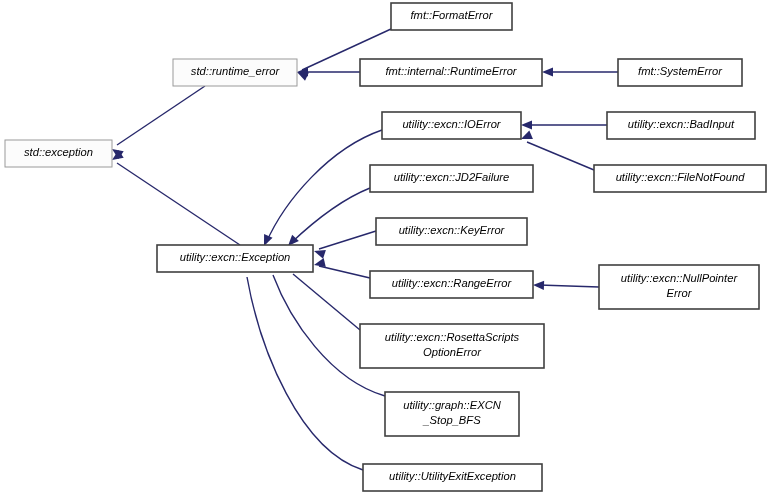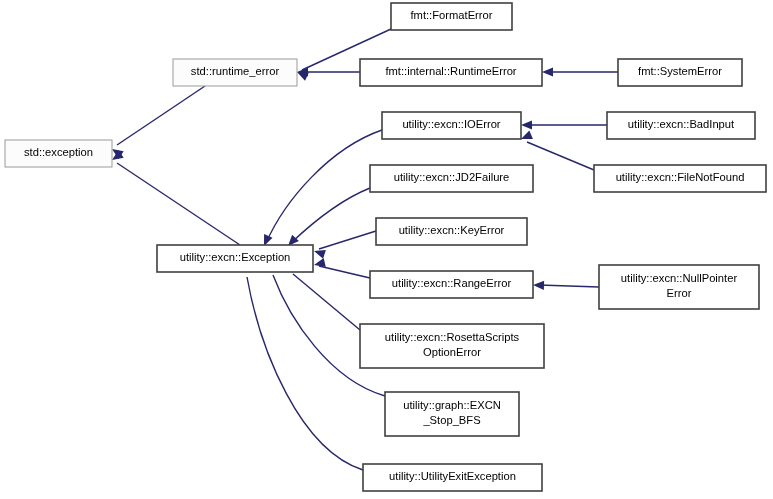--- a/index.html
+++ b/index.html
@@ -11,20 +11,21 @@
   body {
     width: 773px;
     height: 499px;
     font-family: "Liberation Sans", sans-serif;
     overflow: hidden;
   }
   #diagram-root {
     position: relative;
     width: 773px;
     height: 352px;
+    font-style: italic;
   }
   svg.graph-canvas {
     display: block;
     width: 773px;
     height: 499px;
   }
   .node-box {
     fill: #ffffff;
   }
   .node-box.base-node {

